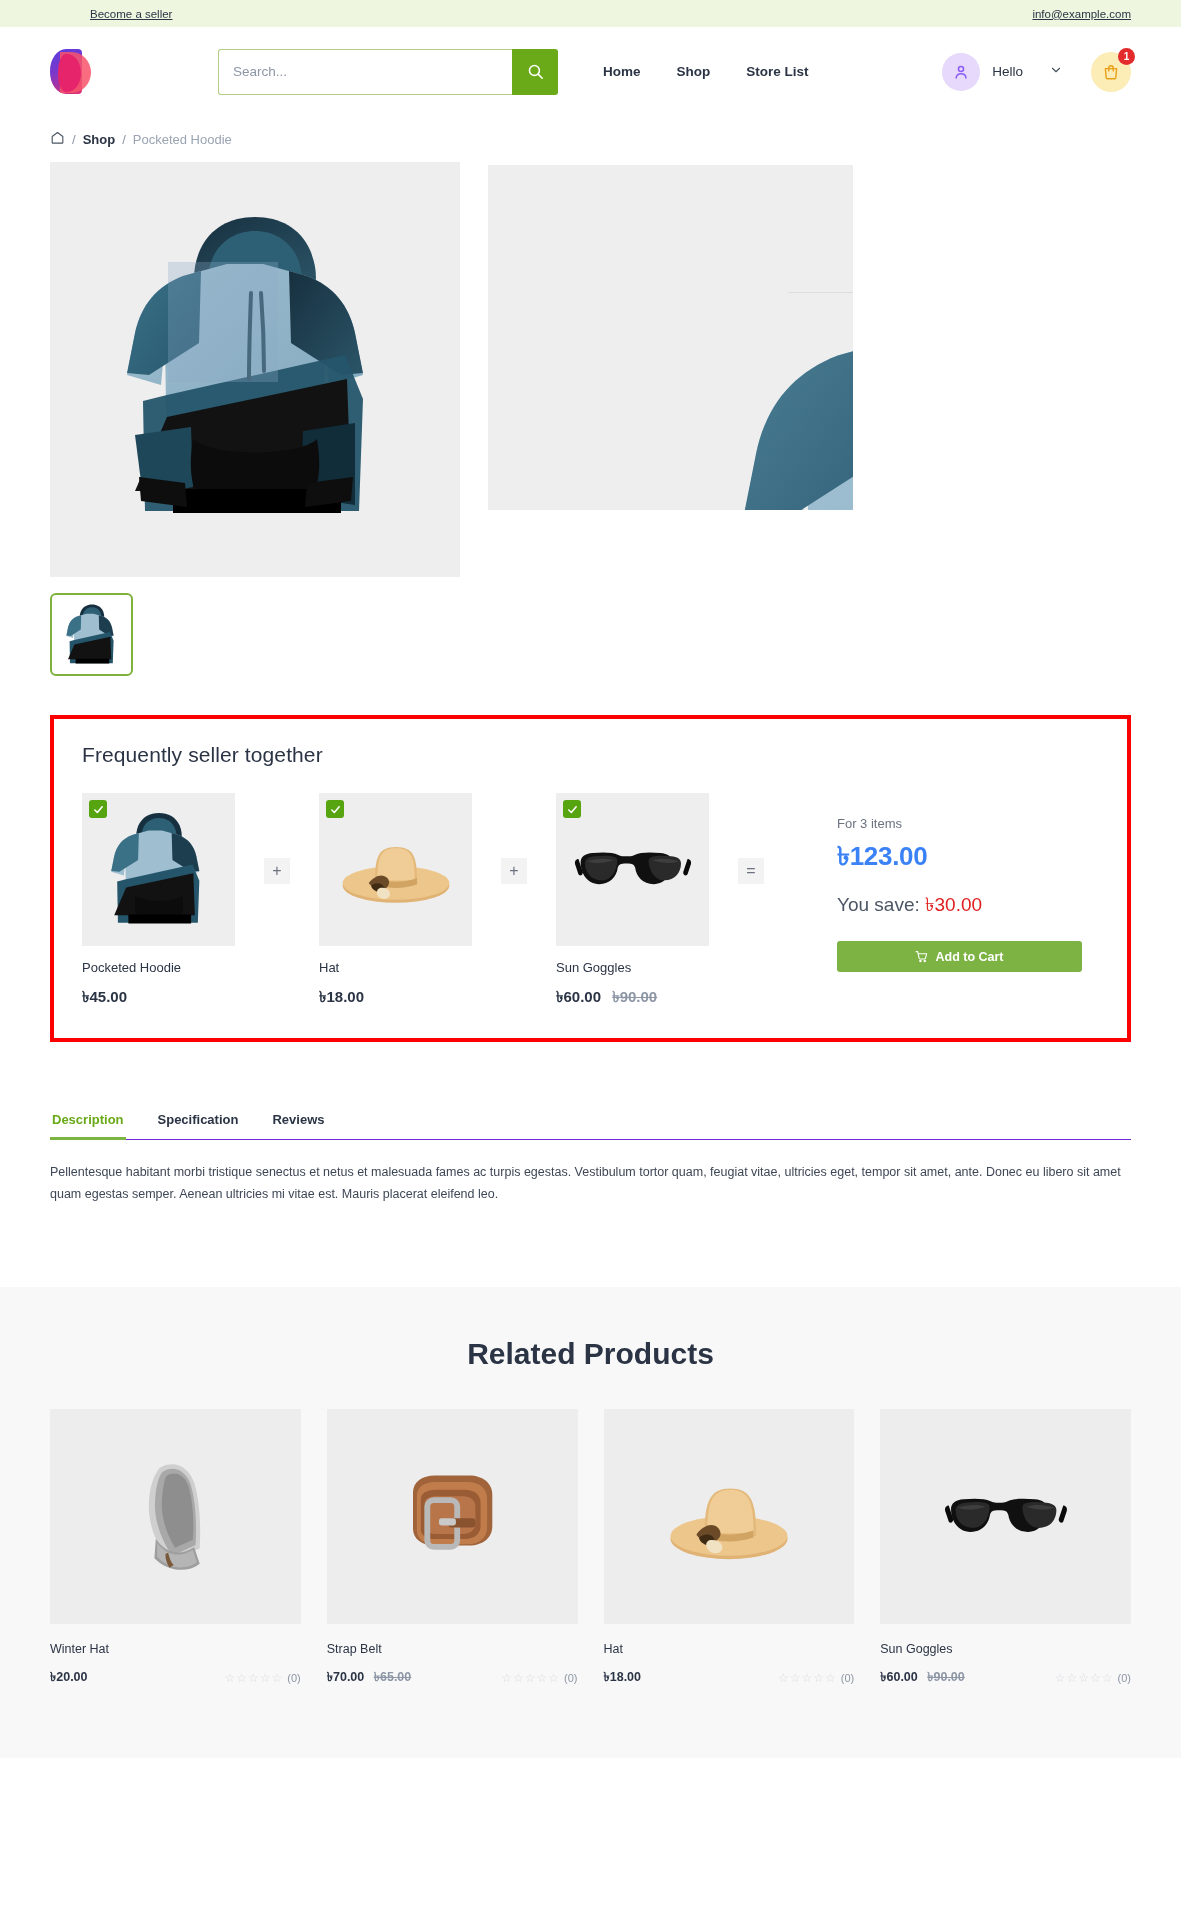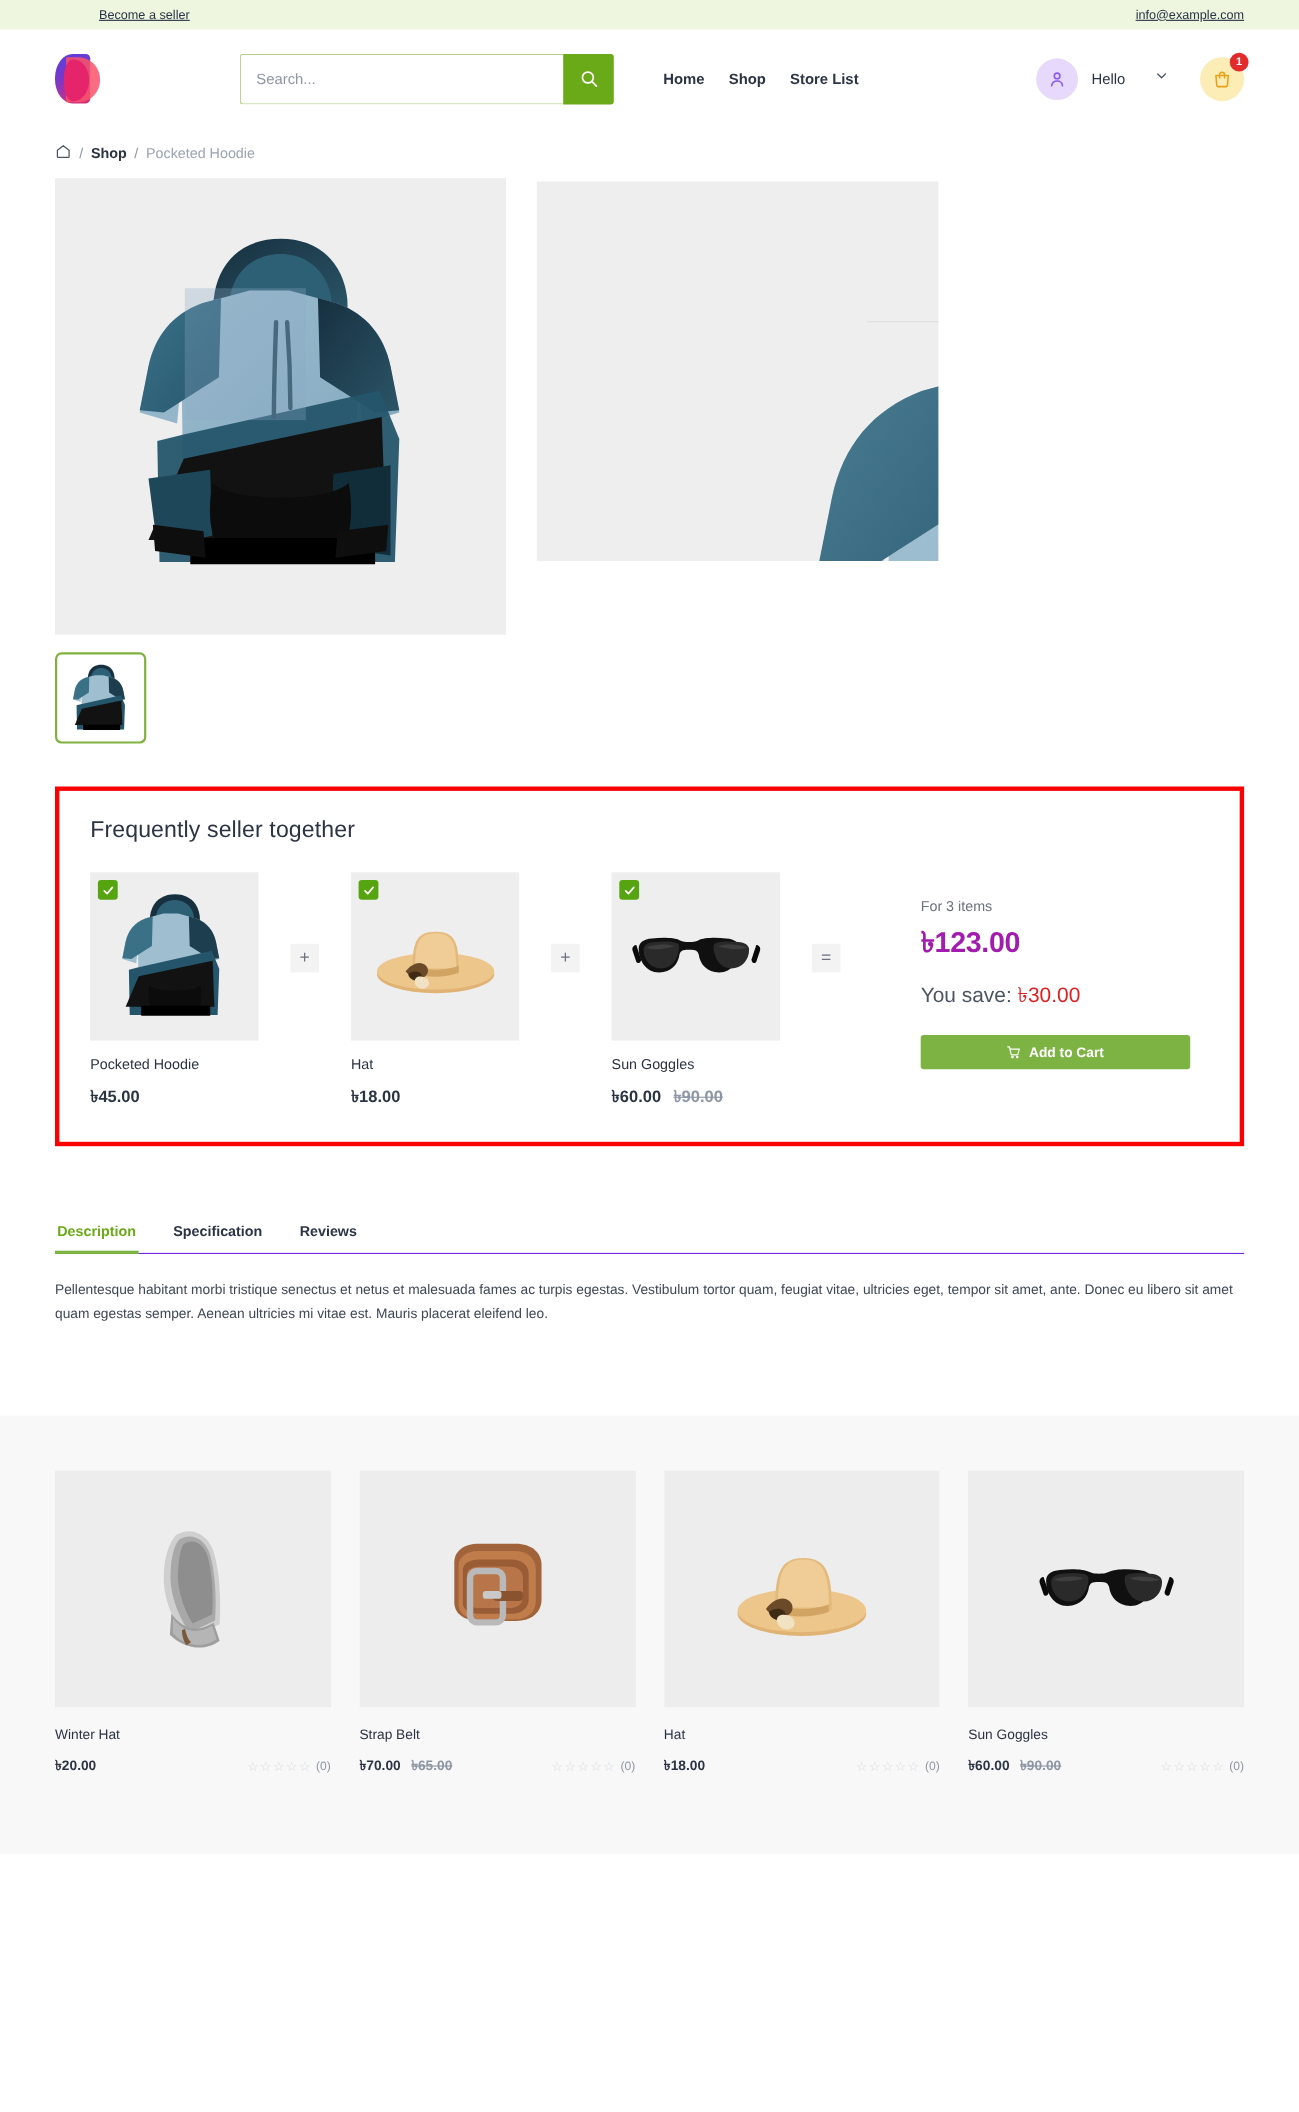--- a/index.html
+++ b/index.html
@@ -86,21 +86,21 @@
     background: #6aa917;
     border: none;
     border-radius: 0 3px 3px 0;
     cursor: pointer;
     display: flex; align-items: center; justify-content: center;
   }
 
   .nav {
     display: flex;
     align-items: center;
-    gap: 22px;
+    gap: 36px;
     margin-left: 45px;
     font-size: 13.5px;
     font-weight: bold;
   }
   .nav a { color: #2b3445; text-decoration: none; }
 
   .header-right {
     margin-left: auto;
     display: flex;
     align-items: center;
@@ -266,21 +266,21 @@
   }
   .fbt-summary {
     margin-left: 44px;
     padding-top: 23px;
     width: 245px;
   }
   .fbt-items-label { font-size: 13px; color: #6b7280; }
   .fbt-total {
     font-size: 26px;
     font-weight: bold;
-    color: #a21caf;
+    color: #3b82f6;
     margin-top: 5px;
     letter-spacing: -.3px;
   }
   .fbt-save {
     margin-top: 10px;
     font-size: 19px;
     color: #4b5563;
   }
   .fbt-save .amt { color: #e02020; }
   .add-cart-btn {
@@ -624,20 +624,21 @@
       <div class="tab active">Description</div>
       <div class="tab">Specification</div>
       <div class="tab">Reviews</div>
     </div>
     <div class="tab-body">Pellentesque habitant morbi tristique senectus et netus et malesuada fames ac turpis egestas. Vestibulum tortor quam, feugiat vitae, ultricies eget, tempor sit amet, ante. Donec eu libero sit amet quam egestas semper. Aenean ultricies mi vitae est. Mauris placerat eleifend leo.</div>
   </div>
 
 </div>
 
 <div class="related-section">
+  <div class="related-title">Related Products</div>
   <div class="related-grid">
 
     <div>
       <div class="rp-img">
         <svg width="96" height="128" viewBox="0 0 140 180">
           <path d="M48 18c20-12 42-2 50 22 8 26 10 62 8 96l-44 20c-22-28-32-62-30-88 1-22 7-40 16-50z" fill="#cfcfcf"></path>
           <path d="M52 24c16-10 34-2 41 19 7 24 9 57 7 88l-34 16c-18-26-27-57-25-81 1-20 5-35 11-42z" fill="#a8a8a8"></path>
           <path d="M58 30c12-8 26-2 32 16 6 21 8 50 6 77l-26 12c-14-23-21-50-19-70 1-18 4-31 7-35z" fill="#8e8e8e"></path>
           <path d="M42 122c14 20 34 26 56 12l8 24c-18 14-46 12-66-8z" fill="#9e9e9e"></path>
           <path d="M44 128c14 18 32 22 52 10l6 18c-16 12-42 10-58-8z" fill="#b5b5b5"></path>

